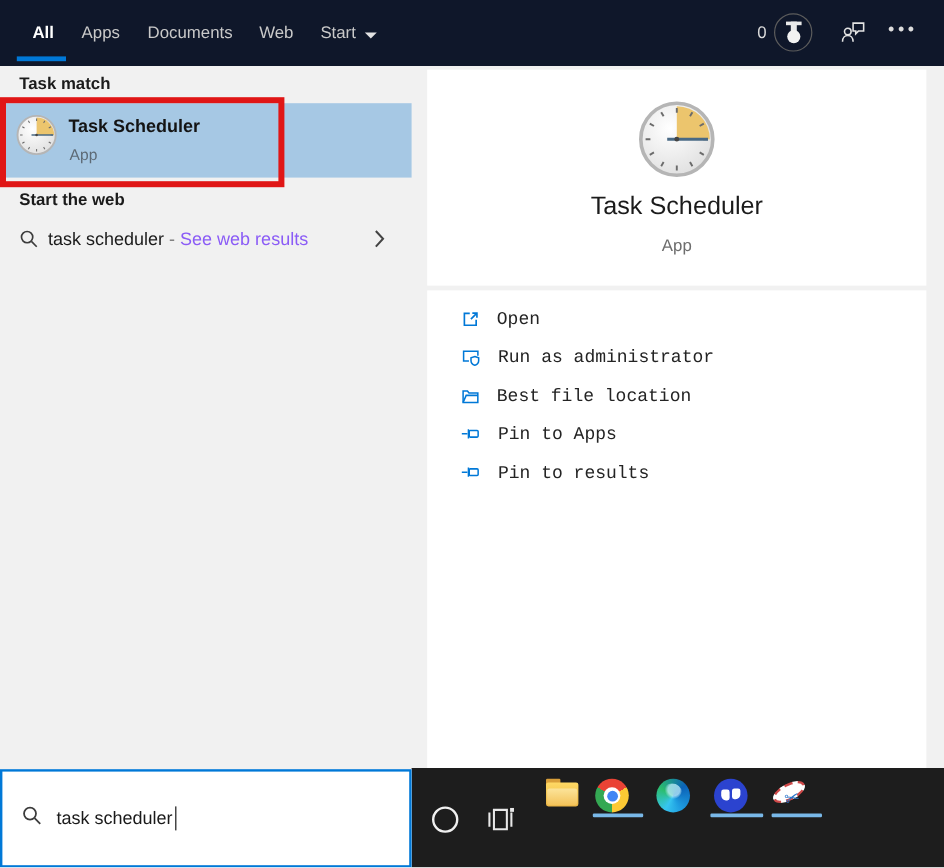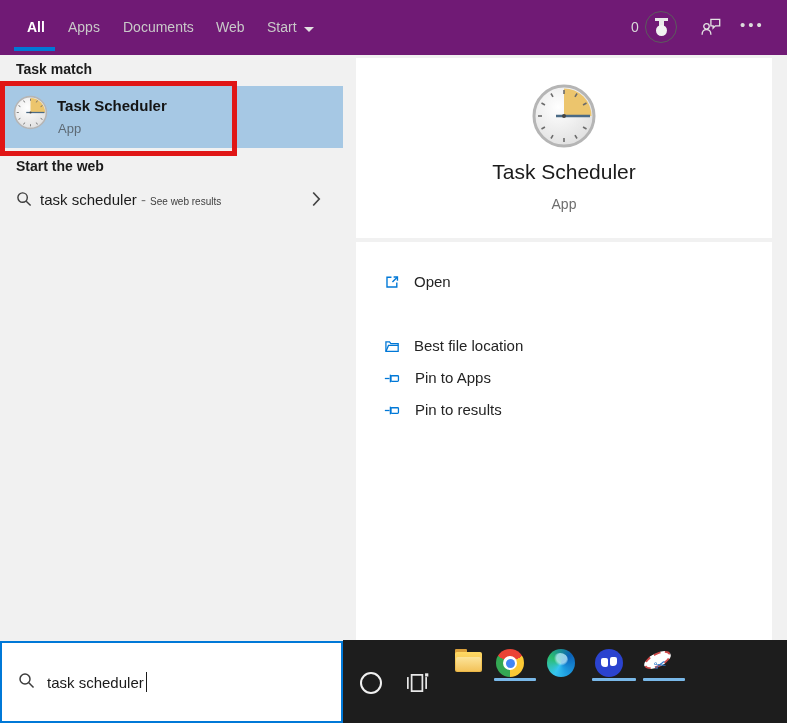--- a/index.html
+++ b/index.html
@@ -1,20 +1,20 @@
 <!DOCTYPE html>
 <html><head>
 <meta charset="utf-8">
 <style>
   * { margin:0; padding:0; box-sizing:border-box; }
   body { font-family:"Liberation Sans", sans-serif; background:#fff; }
   #stage { position:relative; width:787px; height:723px; background:#f1f1f1; overflow:hidden; }
 
   
-  .topbar { position:absolute; left:0; top:0; width:787px; height:55px; background:#701a75; }
+  .topbar { position:absolute; left:0; top:0; width:787px; height:55px; background:#0f172a; }
   .tab { position:absolute; top:19px; font-size:14px; color:#c9c9c9; cursor:default; }
   .tab.selected { color:#fff; font-weight:700; }
   .tab-underline { position:absolute; left:14px; top:47px; width:41px; height:4px; background:#0078d7; }
   .caret-down { display:inline-block; width:0; height:0; border-left:5px solid transparent;
     border-right:5px solid transparent; border-top:5px solid #e2e2e2; margin-left:7px; }
   .rewards-count { position:absolute; left:631px; top:19px; font-size:14px; color:#d9d9d9; }
   .medal-wrap { position:absolute; left:645px; top:11px; width:32px; height:32px; border:1px solid #5c5c5c;
     border-radius:50%; }
   .medal-stem { position:absolute; left:13px; top:6px; width:5px; height:8px; background:#e9e9e9; }
   .medal-bar { position:absolute; left:9px; top:6px; width:13px; height:3px; background:#e9e9e9; }
@@ -26,35 +26,35 @@
   .section-header { position:absolute; font-size:14px; font-weight:700; color:#1b1b1b; }
   .best-match-row { position:absolute; left:0; top:86px; width:343px; height:62px; background:#a6c8e4; }
   .annotation-red { position:absolute; left:0; top:81px; width:237px; height:75px;
     border:5px solid #e01616; z-index:30; pointer-events:none; }
   .bm-title { position:absolute; left:57px; top:97px; font-size:15px; font-weight:700; color:#141414; }
   .bm-sub { position:absolute; left:58px; top:121px; font-size:13px; color:#5d6a75; }
   .clock-small { position:absolute; left:13px; top:95px; width:35px; height:35px; }
   .web-row { position:absolute; left:0; top:183px; width:345px; height:34px; }
   .web-q { position:absolute; left:40px; top:8px; font-size:15px; color:#1b1b1b; }
   .web-sep { color:#7a7a7a; font-size:15px; }
-  .web-hint { color:#404040; font-size:10px; }
+  .web-hint { color:#8b5cf6; font-size:15px; }
   .web-search-ico { position:absolute; left:16px; top:8px; }
   .web-chevron { position:absolute; left:312px; top:8px; }
 
   
   .card { position:absolute; background:#fff; }
   .card1 { left:356px; top:58px; width:416px; height:180px; }
   .card2 { left:356px; top:242px; width:416px; height:398px; }
   .clock-big { position:absolute; left:50%; transform:translateX(-50%); top:25px; width:66px; height:66px; }
   .preview-title { position:absolute; left:0; top:102px; width:100%; text-align:center;
     font-size:21px; color:#1b1b1b; }
   .preview-sub { position:absolute; left:0; top:138px; width:100%; text-align:center;
     font-size:14px; color:#6d6d6d; }
-  .action-row { position:absolute; left:0; width:100%; height:32px; display:flex; align-items:flex-end;
-    padding-left:28px; cursor:default; }
+  .action-row { position:absolute; left:0; width:100%; height:32px; display:flex; align-items:flex-start;
+    padding-left:28px; cursor:default;font-family:Liberation Mono, monospace; }
   .action-row svg { flex:0 0 auto; }
   .action-label { margin-left:14px; font-size:15px; color:#242424; }
 
   
   .searchbox { position:absolute; left:0; top:641px; width:343px; height:82px; background:#fff;
     border:2px solid #0078d7; display:flex; align-items:center; padding-left:16px; z-index:20; }
   .searchbox .q { margin-left:12px; font-size:15px; color:#1a1a1a; }
   .caret-line { width:1px; height:20px; background:#1a1a1a; margin-left:2px; }
 
   
@@ -199,20 +199,27 @@
 
   <div class="card card2">
     <div class="action-row" style="top:16px">
       <svg width="16" height="16" viewBox="0 0 15 15" fill="none" stroke="#0078d7" stroke-width="1.3">
         <path d="M7 3H2.8v9.2H12V8"></path>
           <path d="M9 2.8h3.6v3.6"></path>
           <path d="M12.4 3L7.9 7.5"></path>
       </svg>
       <span class="action-label">Open</span>
     </div>
+    <div class="action-row" style="top:48px">
+      <svg width="17" height="16" viewBox="0 0 16 15" fill="none" stroke="#0078d7" stroke-width="1.2">
+        <path d="M13.4 6V2.6H2.2v7.6h4.2"></path>
+        <path d="M11 6.6l3 1.1v2.3c0 2-1.5 3.1-3 3.5-1.5-.4-3-1.5-3-3.5V7.7z"></path>
+      </svg>
+      <span class="action-label">Run as administrator</span>
+    </div>
     <div class="action-row" style="top:80px">
       <svg width="16" height="16" viewBox="0 0 15 15" fill="none" stroke="#0078d7" stroke-width="1.2">
         <path d="M1.8 12.6V3.6h3.4l1.2 1.6h6.9v7.4z"></path>
           <path d="M1.8 12.6L4.2 7h9.1"></path>
       </svg>
       <span class="action-label">Best file location</span>
     </div>
     <div class="action-row" style="top:112px">
       <svg width="17" height="15" viewBox="0 0 16 14" fill="none" stroke="#0078d7" stroke-width="1.2">
         <path d="M0.8 7h4.4"></path>

